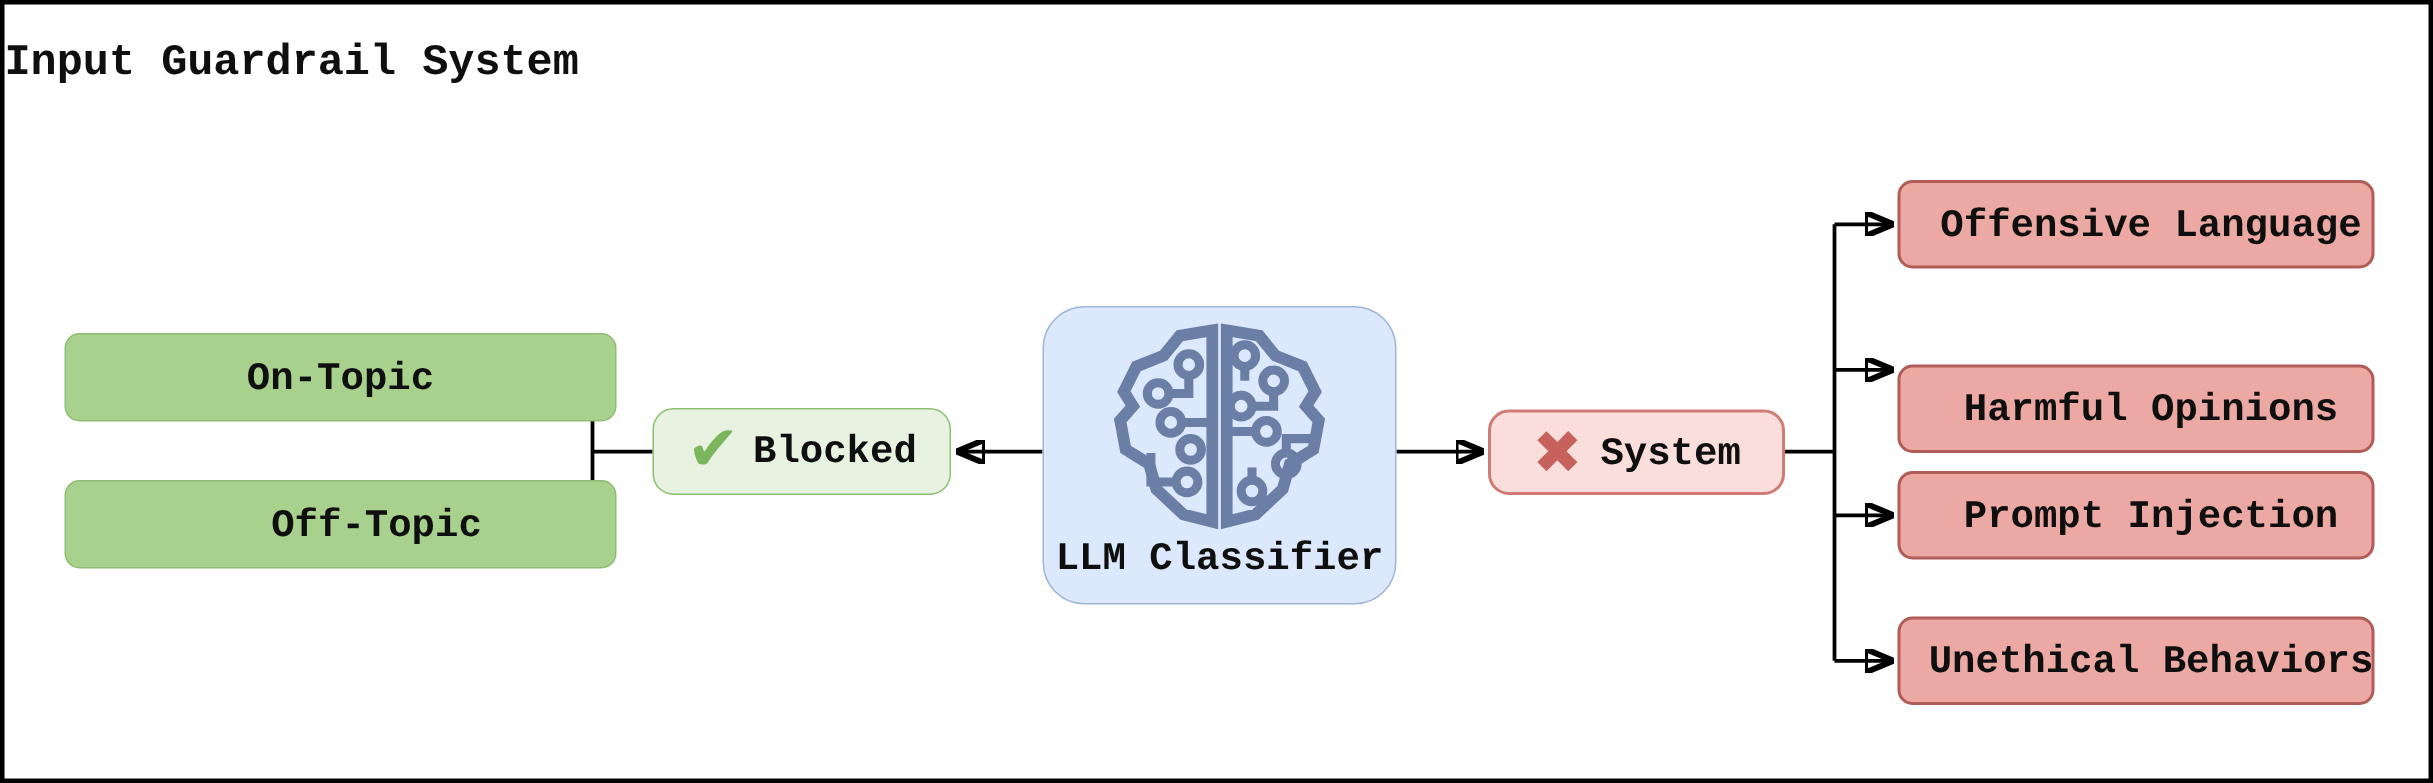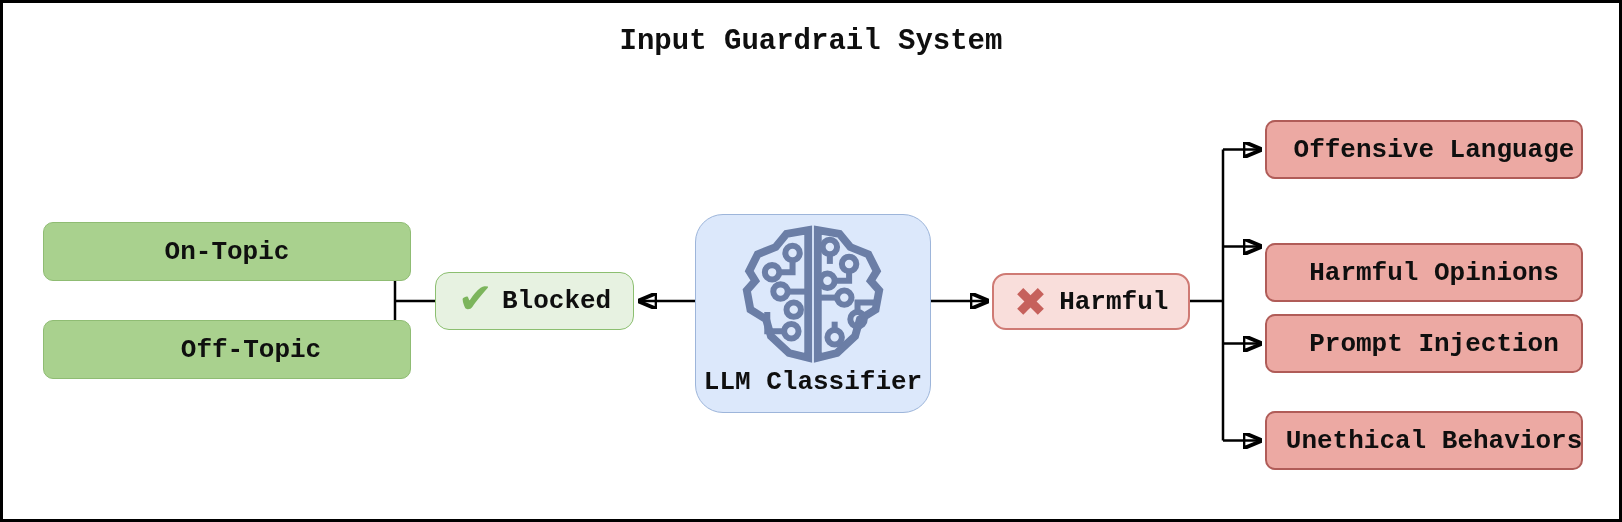--- a/index.html
+++ b/index.html
@@ -7,21 +7,21 @@
     position:relative;
     width:1622px;height:522px;
     box-sizing:border-box;
     border:3px solid var(--canvas-border,#000);
     background:#fff;
     font-family:"Liberation Mono","DejaVu Sans Mono",monospace;
     overflow:hidden;
   }
   .title{
     position:absolute;top:22px;left:0;width:100%;
-    text-align:center;
+    text-align:left;
     font-size:29px;font-weight:bold;color:var(--text,#0f0f0f);
     letter-spacing:0;
   }
   .node{
     position:absolute;
     box-sizing:border-box;
     display:flex;align-items:center;justify-content:center;
     font-weight:bold;color:var(--text,#0f0f0f);
     z-index:2;
   }
@@ -59,21 +59,21 @@
     border-radius:14px;
     font-size:26px;gap:12px;
   }
   #blocked .glyph{
     font-family:"DejaVu Sans",sans-serif;
     font-size:40px;line-height:1;font-weight:bold;
     color:var(--x-mark,#c6615c);
   }
   
   #classifier{
-    left:692px;top:211px;width:236px;height:199px;
+    left:692px;top:201px;width:236px;height:199px;
     background:var(--blue-fill,#dce8fb);
     border:1.5px solid var(--blue-border,#9db5da);
     border-radius:28px;
     flex-direction:column;justify-content:flex-start;
     font-size:26px;
   }
   #classifier svg.brain{display:block;margin-top:8px;}
   #classifier .lbl{margin-top:2px;}
   
   .red-box{
@@ -165,21 +165,21 @@
         <circle cx="103" cy="80" r="6"></circle>
         <circle cx="84" cy="95" r="6"></circle>
         <path d="M84 89 L84 82"></path>
       </g>
     </svg>
     <span class="lbl">LLM Classifier</span>
   </div>
 
   <div class="node" id="blocked">
     <span class="glyph">✖</span>
-    <span class="lbl">Harmful</span>
+    <span class="lbl">System</span>
   </div>
 
   <div class="node red-box" id="cat-0">
     <span class="lbl">Offensive Language</span>
   </div>
   <div class="node red-box" id="cat-1">
     <span class="lbl">Harmful Opinions</span>
   </div>
   <div class="node red-box" id="cat-3">
     <span class="lbl">Unethical Behaviors</span>

